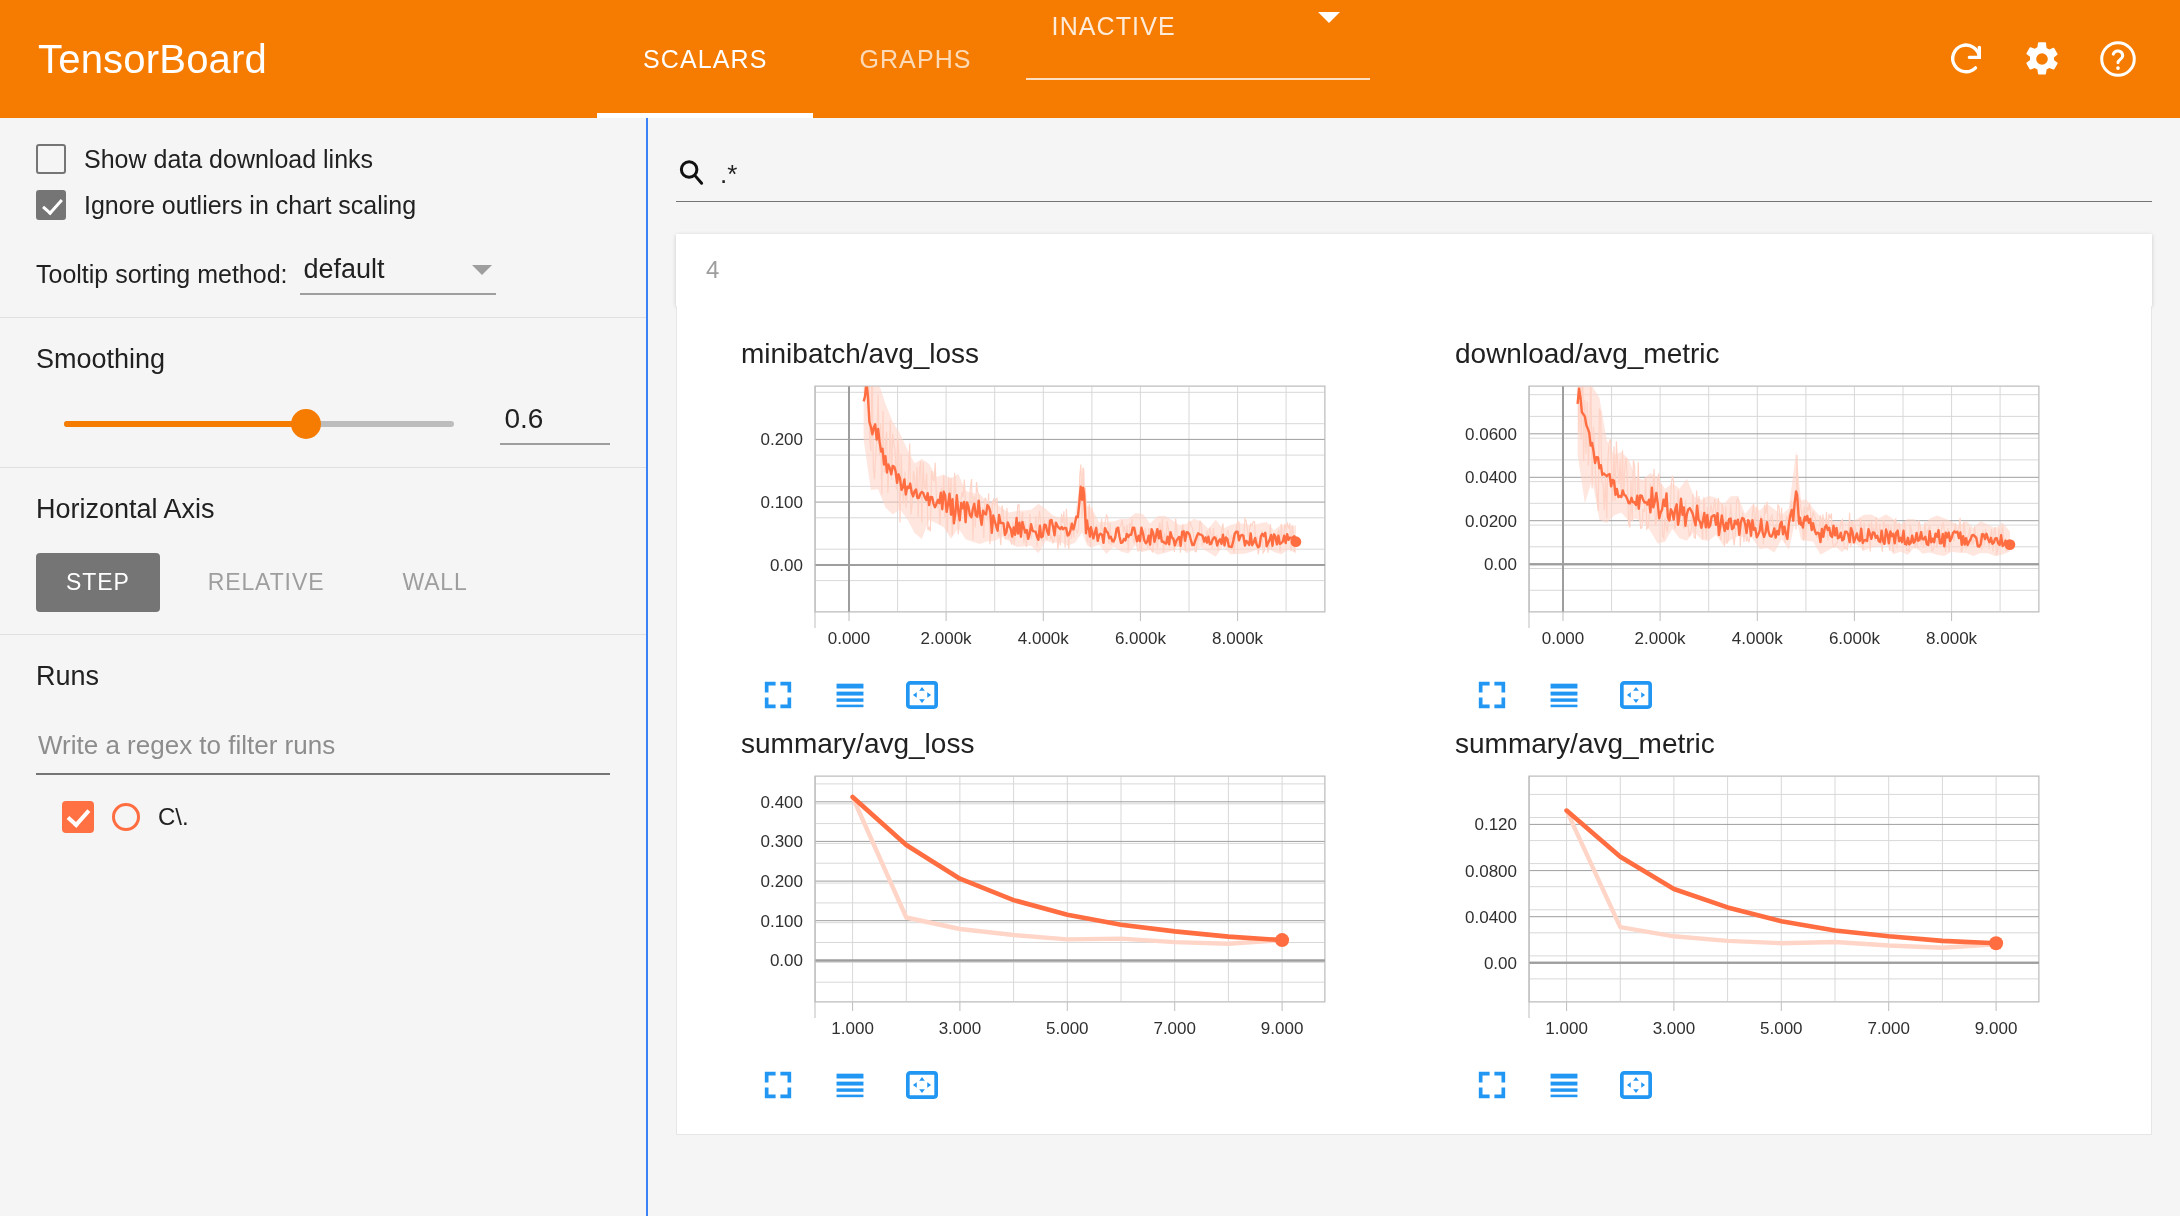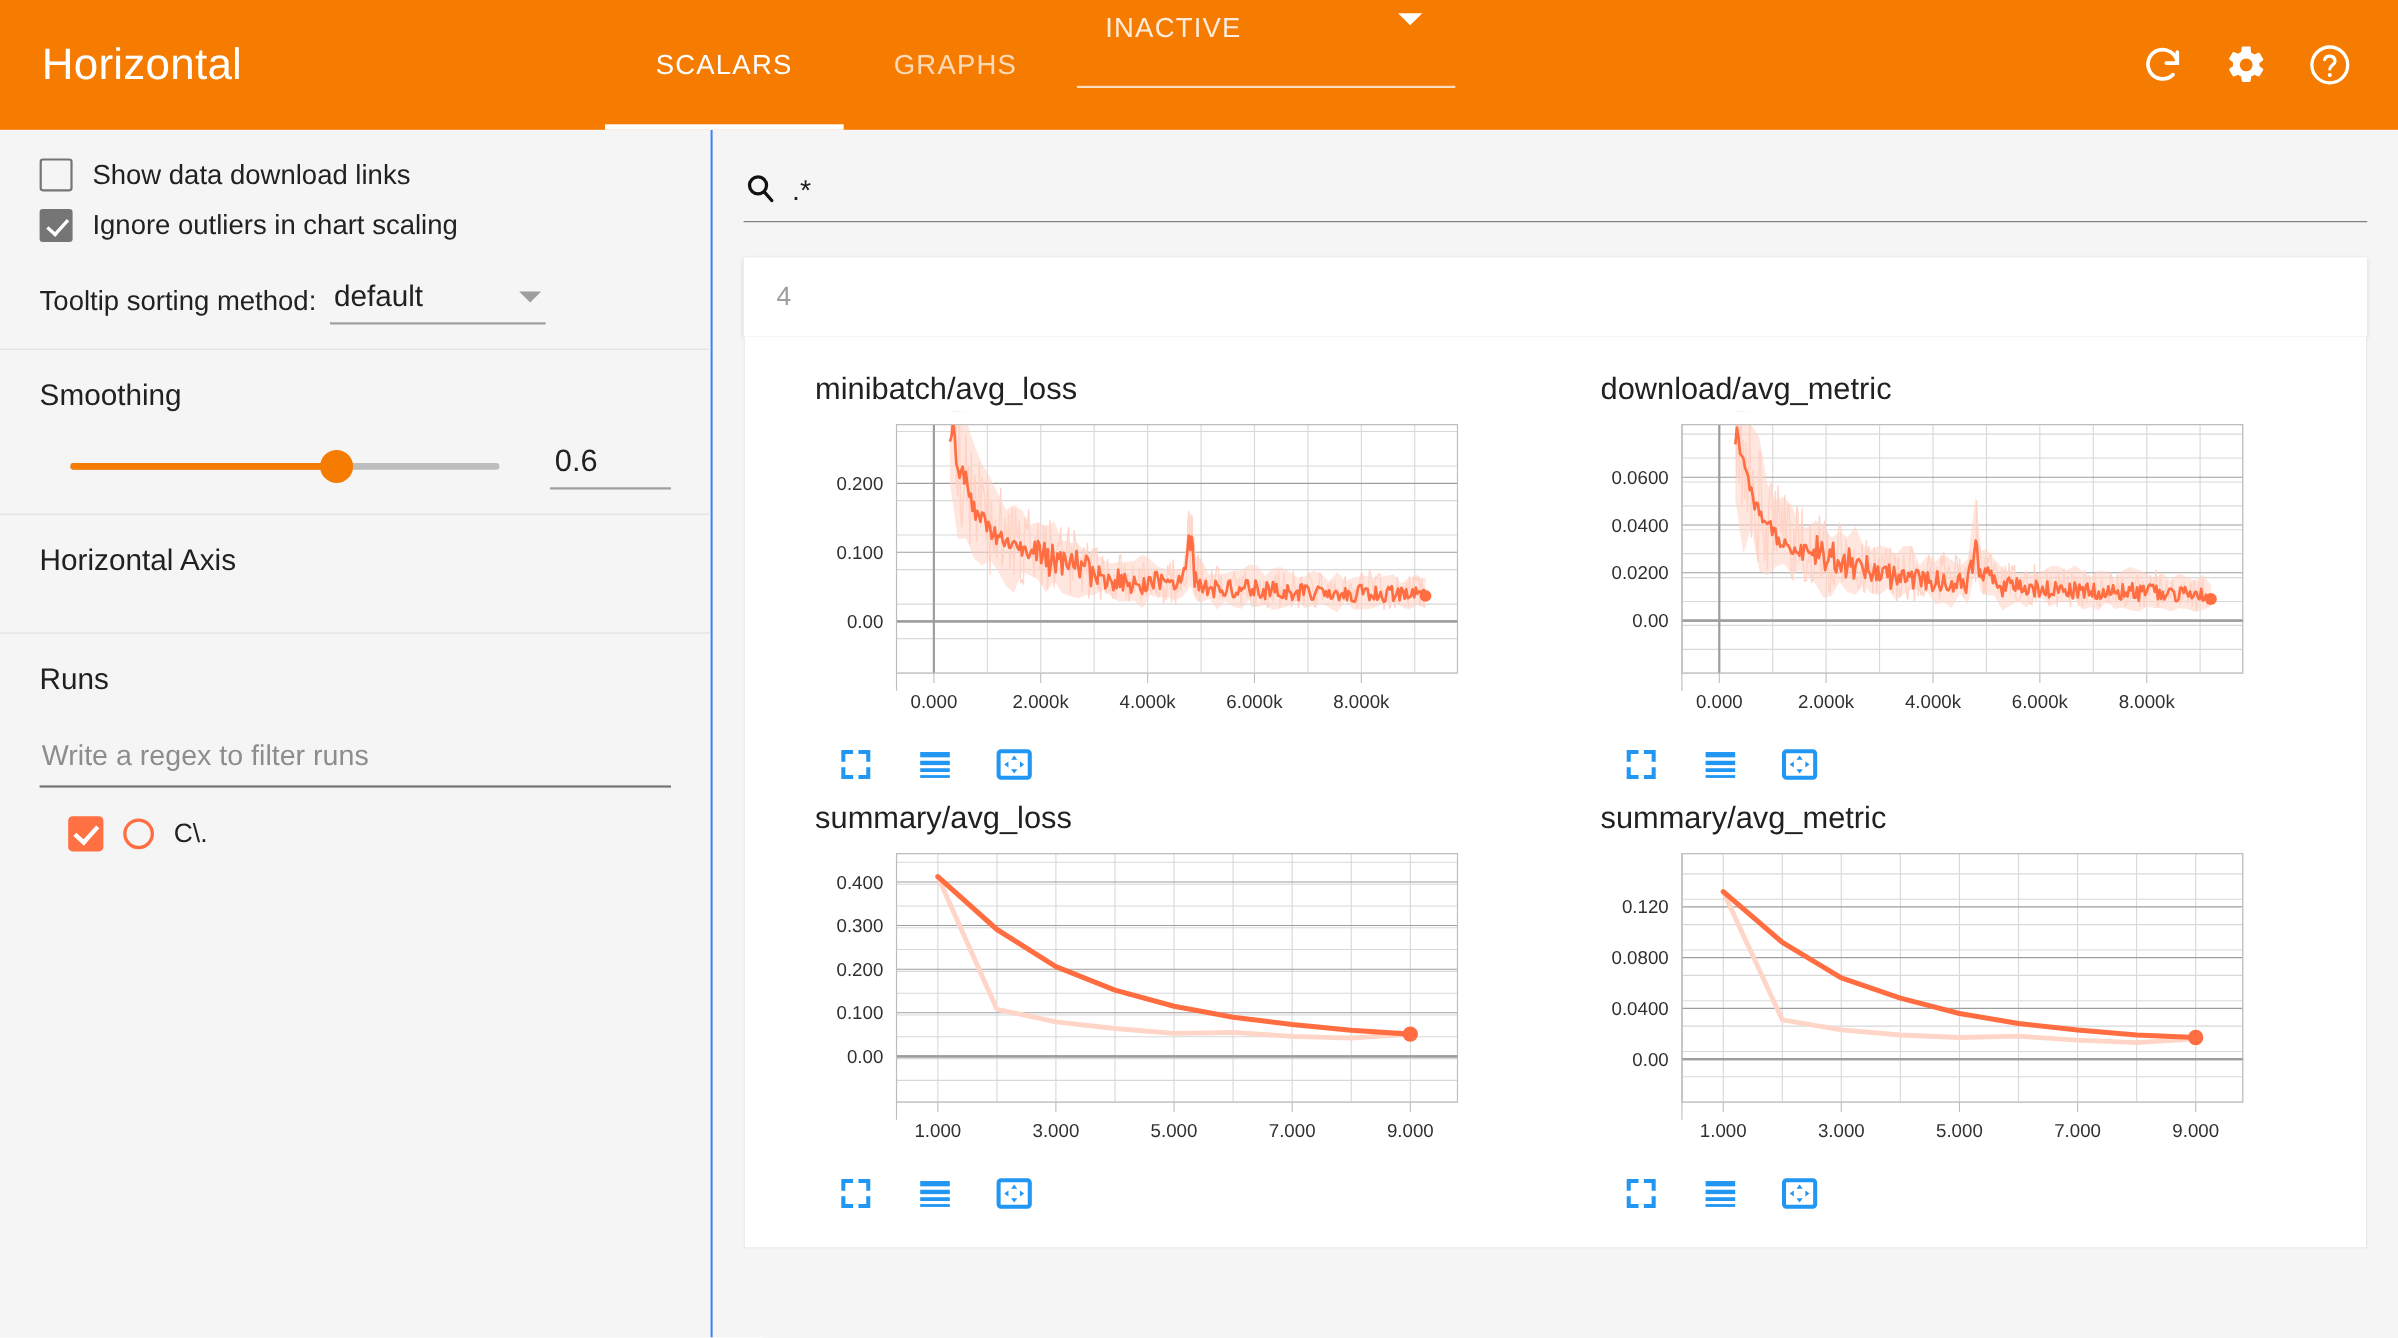--- a/index.html
+++ b/index.html
@@ -161,21 +161,21 @@
   .tool svg { display:block; }
 
   .axis-text { font-family:"Liberation Sans", sans-serif; font-size: 17px; fill:#303030; }
 </style>
 </head>
 <body>
 
 <div id="app">
 
   <div class="topbar">
-    <div class="brand">Horizontal</div>
+    <div class="brand">TensorBoard</div>
     <div class="tabs">
       <div class="tab active">SCALARS</div>
       <div class="tab">GRAPHS</div>
       <div class="tab-dropdown">
         <span>INACTIVE</span>
         <span class="caret-down"></span>
       </div>
     </div>
     <div class="topbar-spacer"></div>
     <div class="topbar-icons">
@@ -228,20 +228,25 @@
           <div class="slider">
             <div class="slider-fill" style="width: 62%;"></div>
             <div class="slider-knob" style="left: 62%;"></div>
           </div>
           <div class="smooth-val">0.6</div>
         </div>
       </div>
 
       <div class="sb-section">
         <div class="sb-title">Horizontal Axis</div>
+        <div class="axis-btns">
+          <div class="axis-btn sel">STEP</div>
+          <div class="axis-btn">RELATIVE</div>
+          <div class="axis-btn">WALL</div>
+        </div>
       </div>
 
       <div class="sb-section last">
         <div class="sb-title">Runs</div>
         <input class="runs-input" type="text" placeholder="Write a regex to filter runs" style="">
         <div class="run-row">
           <div class="run-cb"></div>
           <div class="run-dot"></div>
           <div class="run-name">C\.</div>
         </div>

